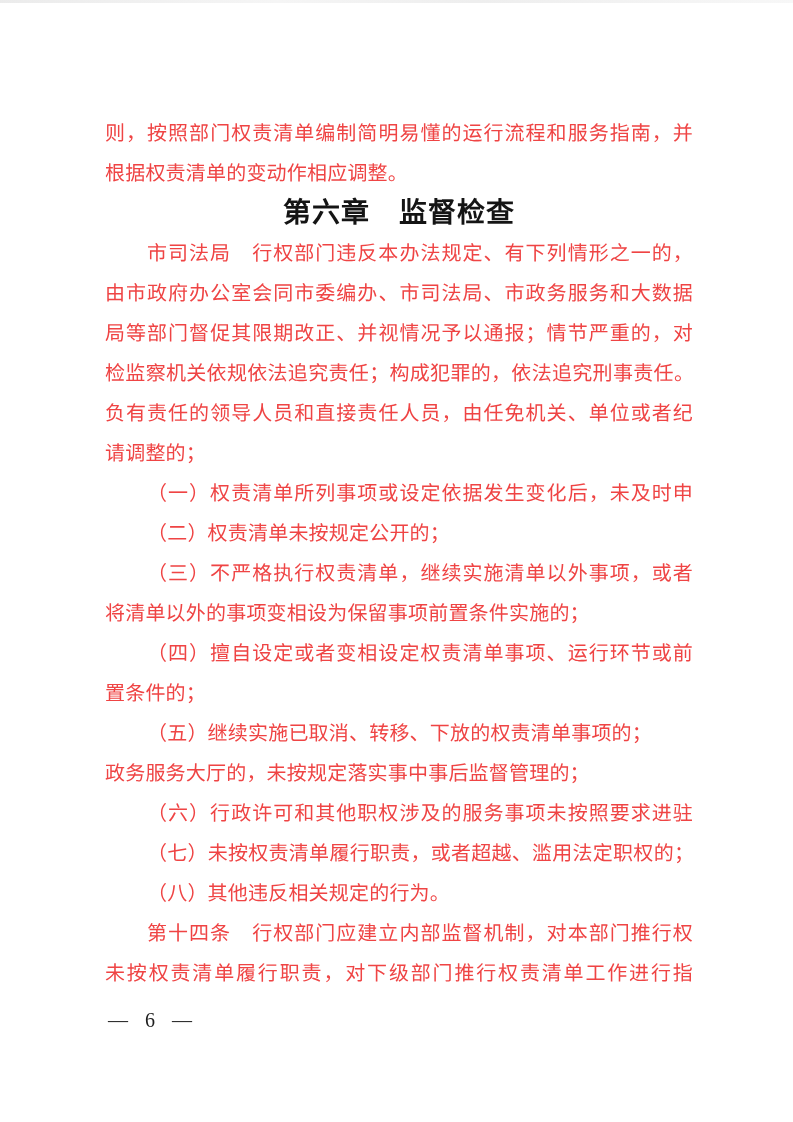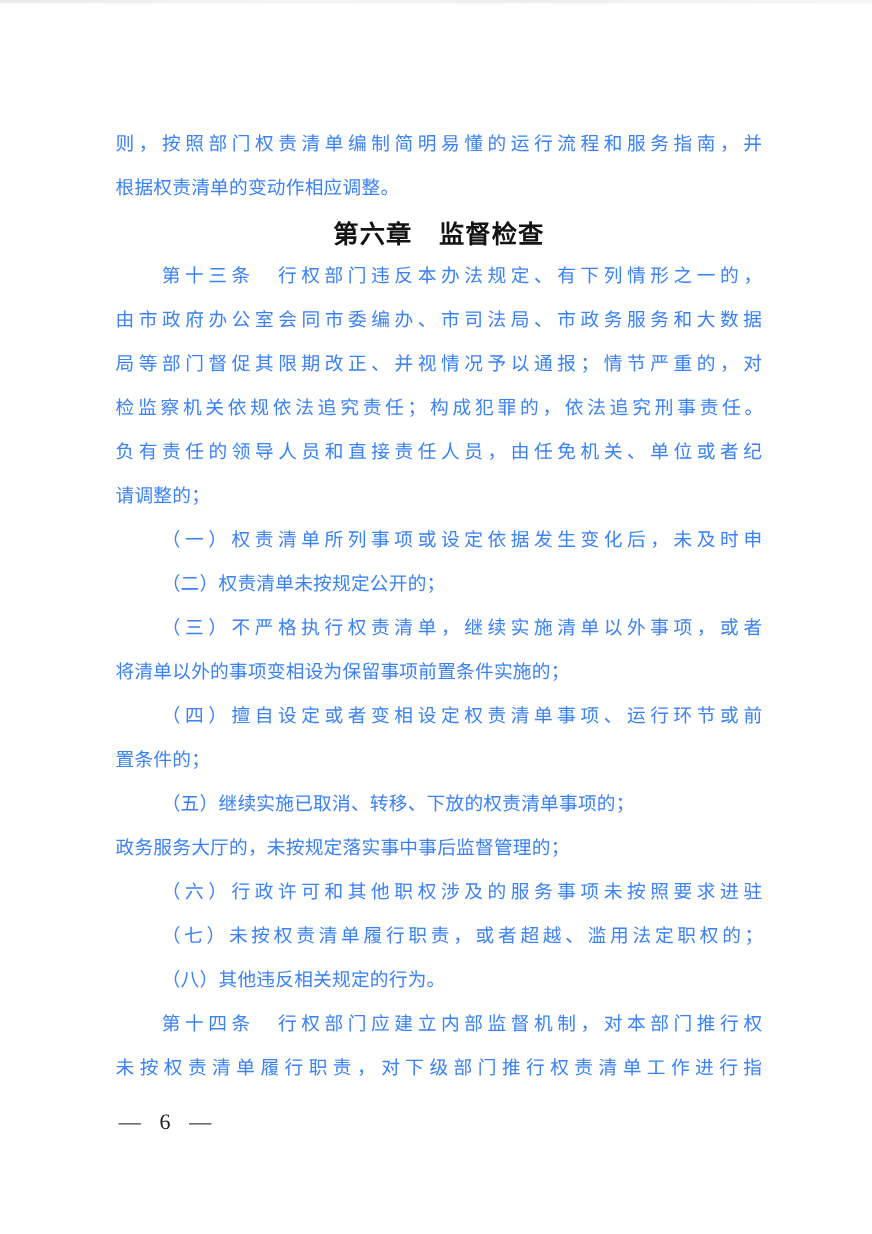--- a/index.html
+++ b/index.html
@@ -24,47 +24,46 @@
     background: linear-gradient(to right, #e9e9e9 0%, #f4f4f4 35%, #ececec 60%, #f6f6f6 100%);
     opacity: 0.9;
   }
   .content {
     position: absolute;
     left: 105px;
     top: 113px;
     width: 588px;
   }
   .line {
-    font-size: 17px;
+    font-size: 20px;
     line-height: 40px;
     height: 40px;
-    color: #3b82f6;
+    color: #ef4444;
     text-align: justify;
     text-align-last: left;
     white-space: nowrap;
     letter-spacing: 0.2px;
-    font-family: Liberation Mono, monospace;
   }
   
   .line.full {
     text-align-last: justify;
     white-space: normal;
   }
   
   .line.indent {
     text-indent: 42px;
   }
   
   .line.tight {
     letter-spacing: -0.9px;
   }
   .line.heading {
     font-family: "Liberation Sans", "DejaVu Sans", sans-serif;
     font-weight: 700;
-    font-size: 23px;
+    font-size: 28px;
     color: #141414;
     text-align: center;
     text-align-last: center;
     letter-spacing: 1px;
   }
   .footer {
     position: absolute;
     left: 108px;
     top: 1000px;
     font-size: 20px;
@@ -77,21 +76,21 @@
 </head>
 <body>
 
 <div class="page">
   <div class="scan-edge"></div>
 
   <div class="content">
     <div class="line full">则，按照部门权责清单编制简明易懂的运行流程和服务指南，并</div>
     <div class="line">根据权责清单的变动作相应调整。</div>
     <div class="line heading">第六章　监督检查</div>
-    <div class="line full indent">第十三条　行权部门违反本办法规定、有下列情形之一的，</div>
+    <div class="line full indent">市司法局　行权部门违反本办法规定、有下列情形之一的，</div>
     <div class="line full">由市政府办公室会同市委编办、市司法局、市政务服务和大数据</div>
     <div class="line full">局等部门督促其限期改正、并视情况予以通报；情节严重的，对</div>
     <div class="line full tight">检监察机关依规依法追究责任；构成犯罪的，依法追究刑事责任。</div>
     <div class="line full">负有责任的领导人员和直接责任人员，由任免机关、单位或者纪</div>
     <div class="line">请调整的；</div>
     <div class="line full indent">（一）权责清单所列事项或设定依据发生变化后，未及时申</div>
     <div class="line indent">（二）权责清单未按规定公开的；</div>
     <div class="line full indent">（三）不严格执行权责清单，继续实施清单以外事项，或者</div>
     <div class="line">将清单以外的事项变相设为保留事项前置条件实施的；</div>
     <div class="line full indent">（四）擅自设定或者变相设定权责清单事项、运行环节或前</div>

